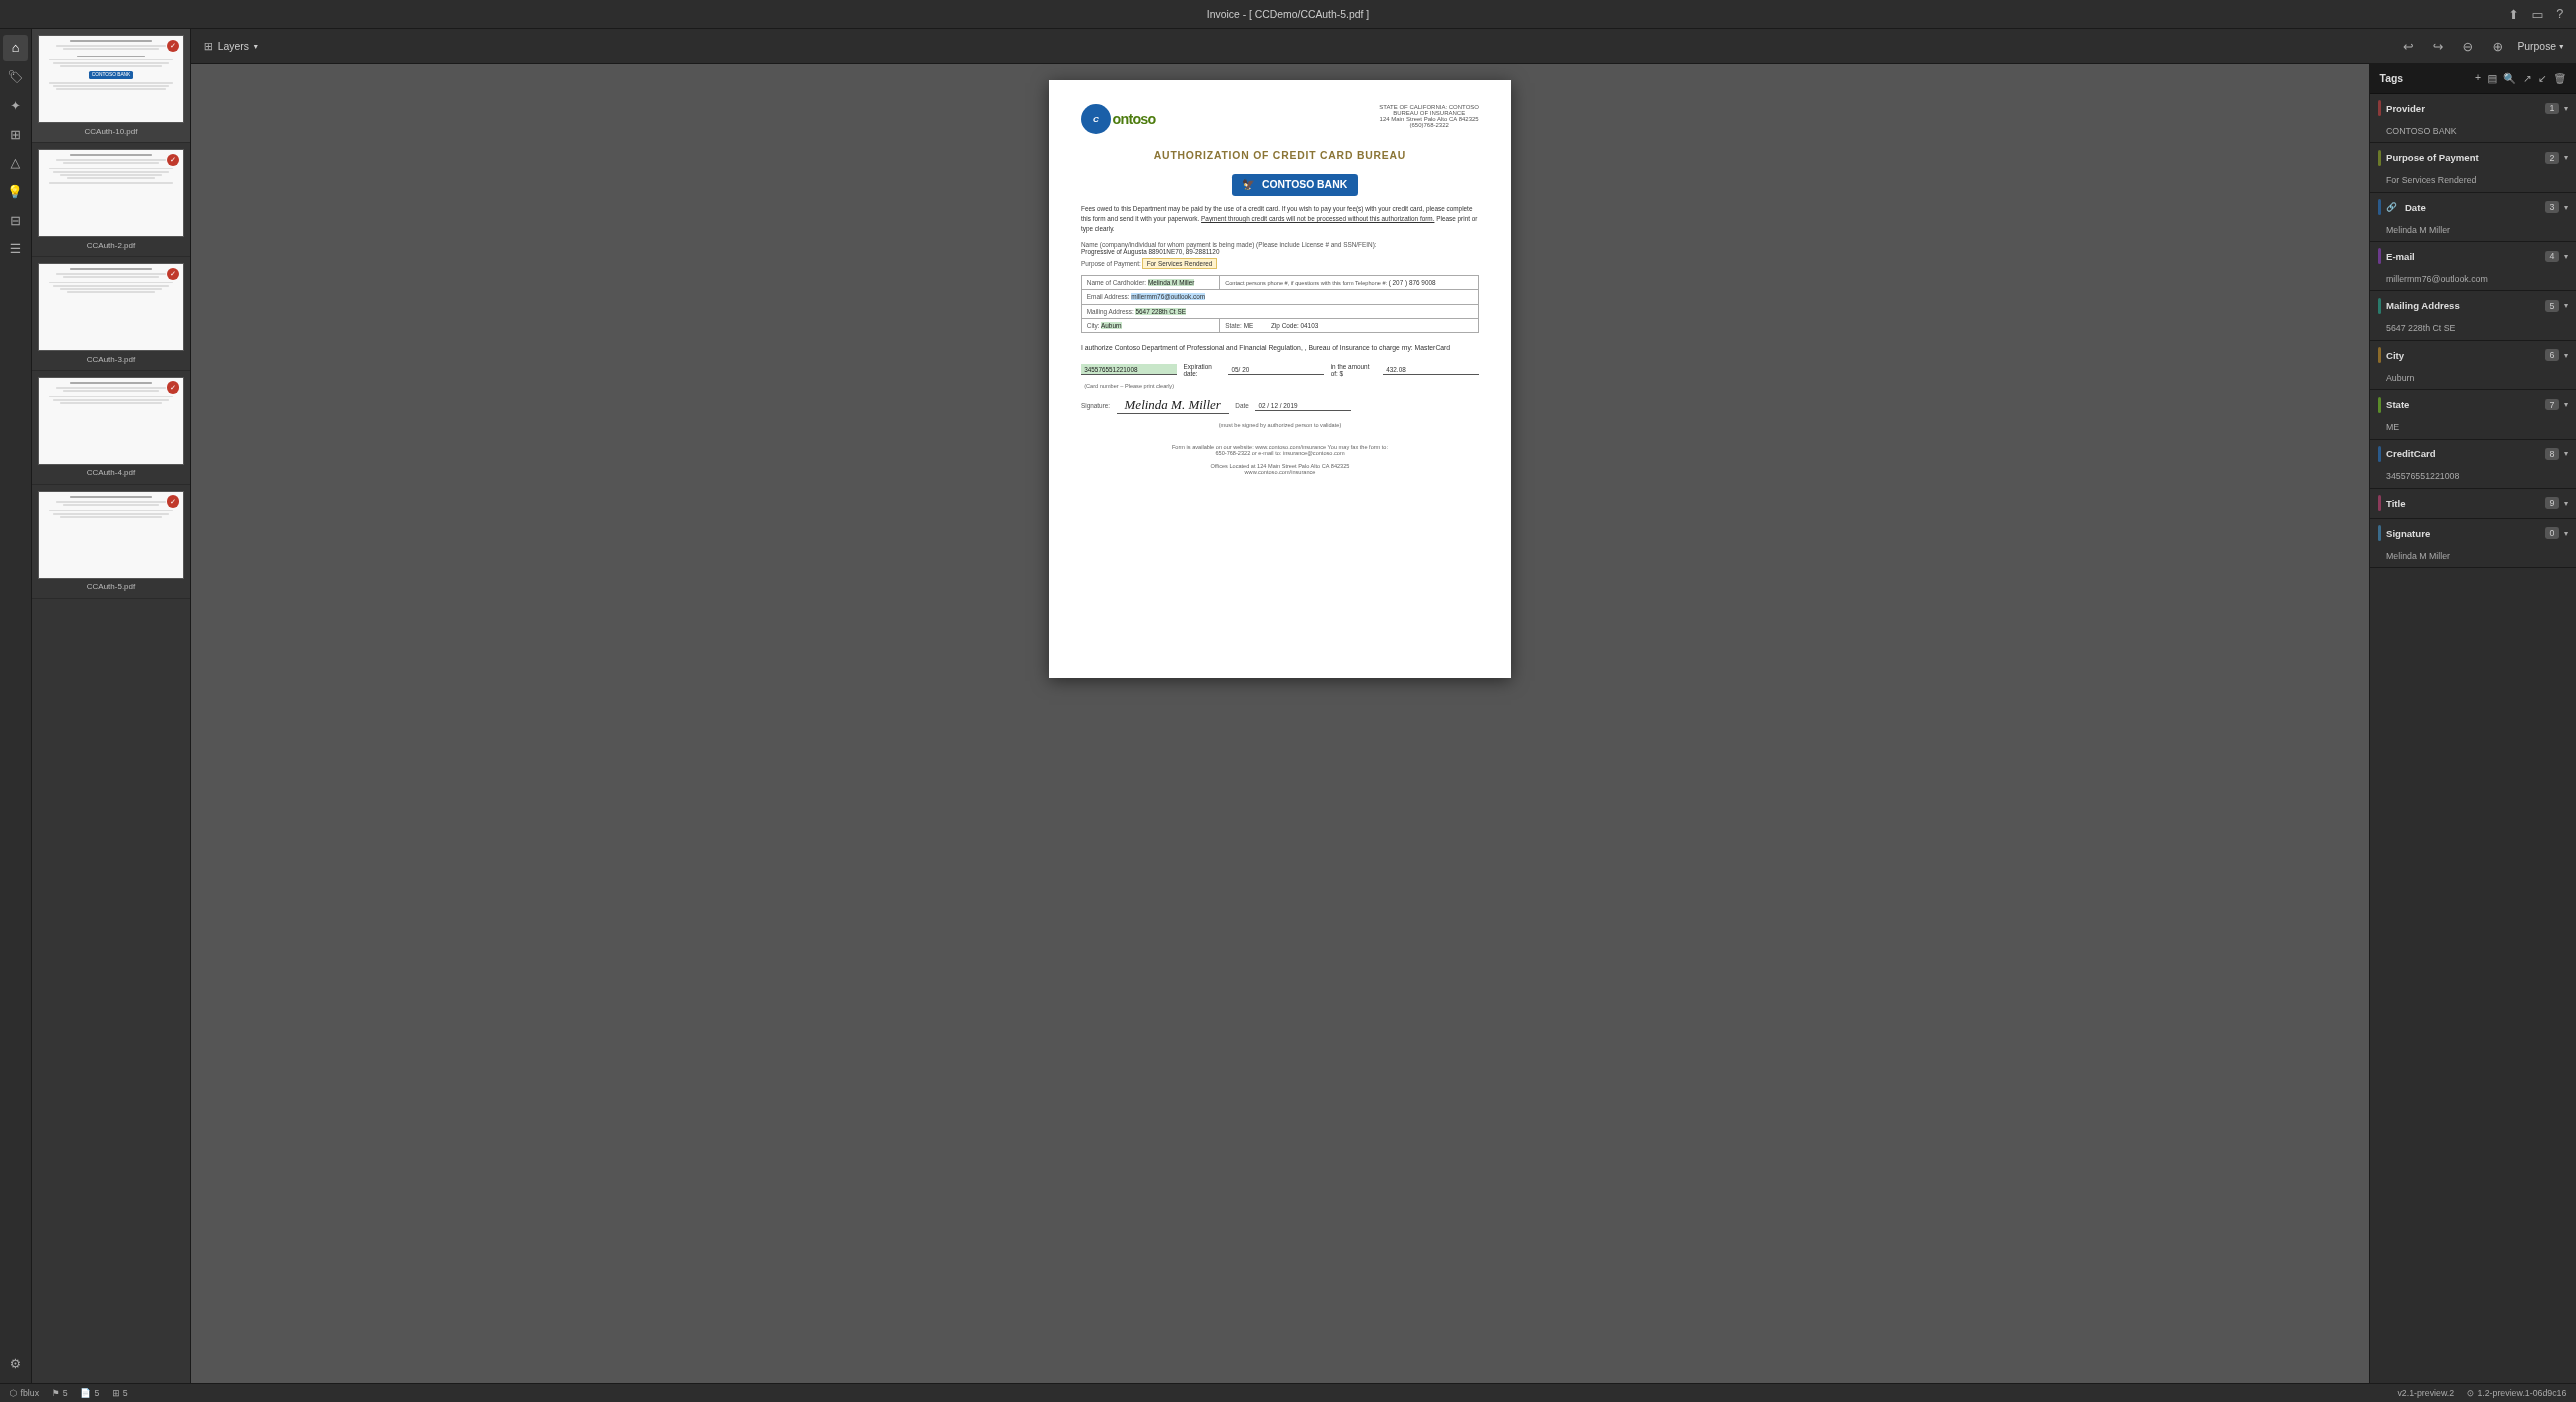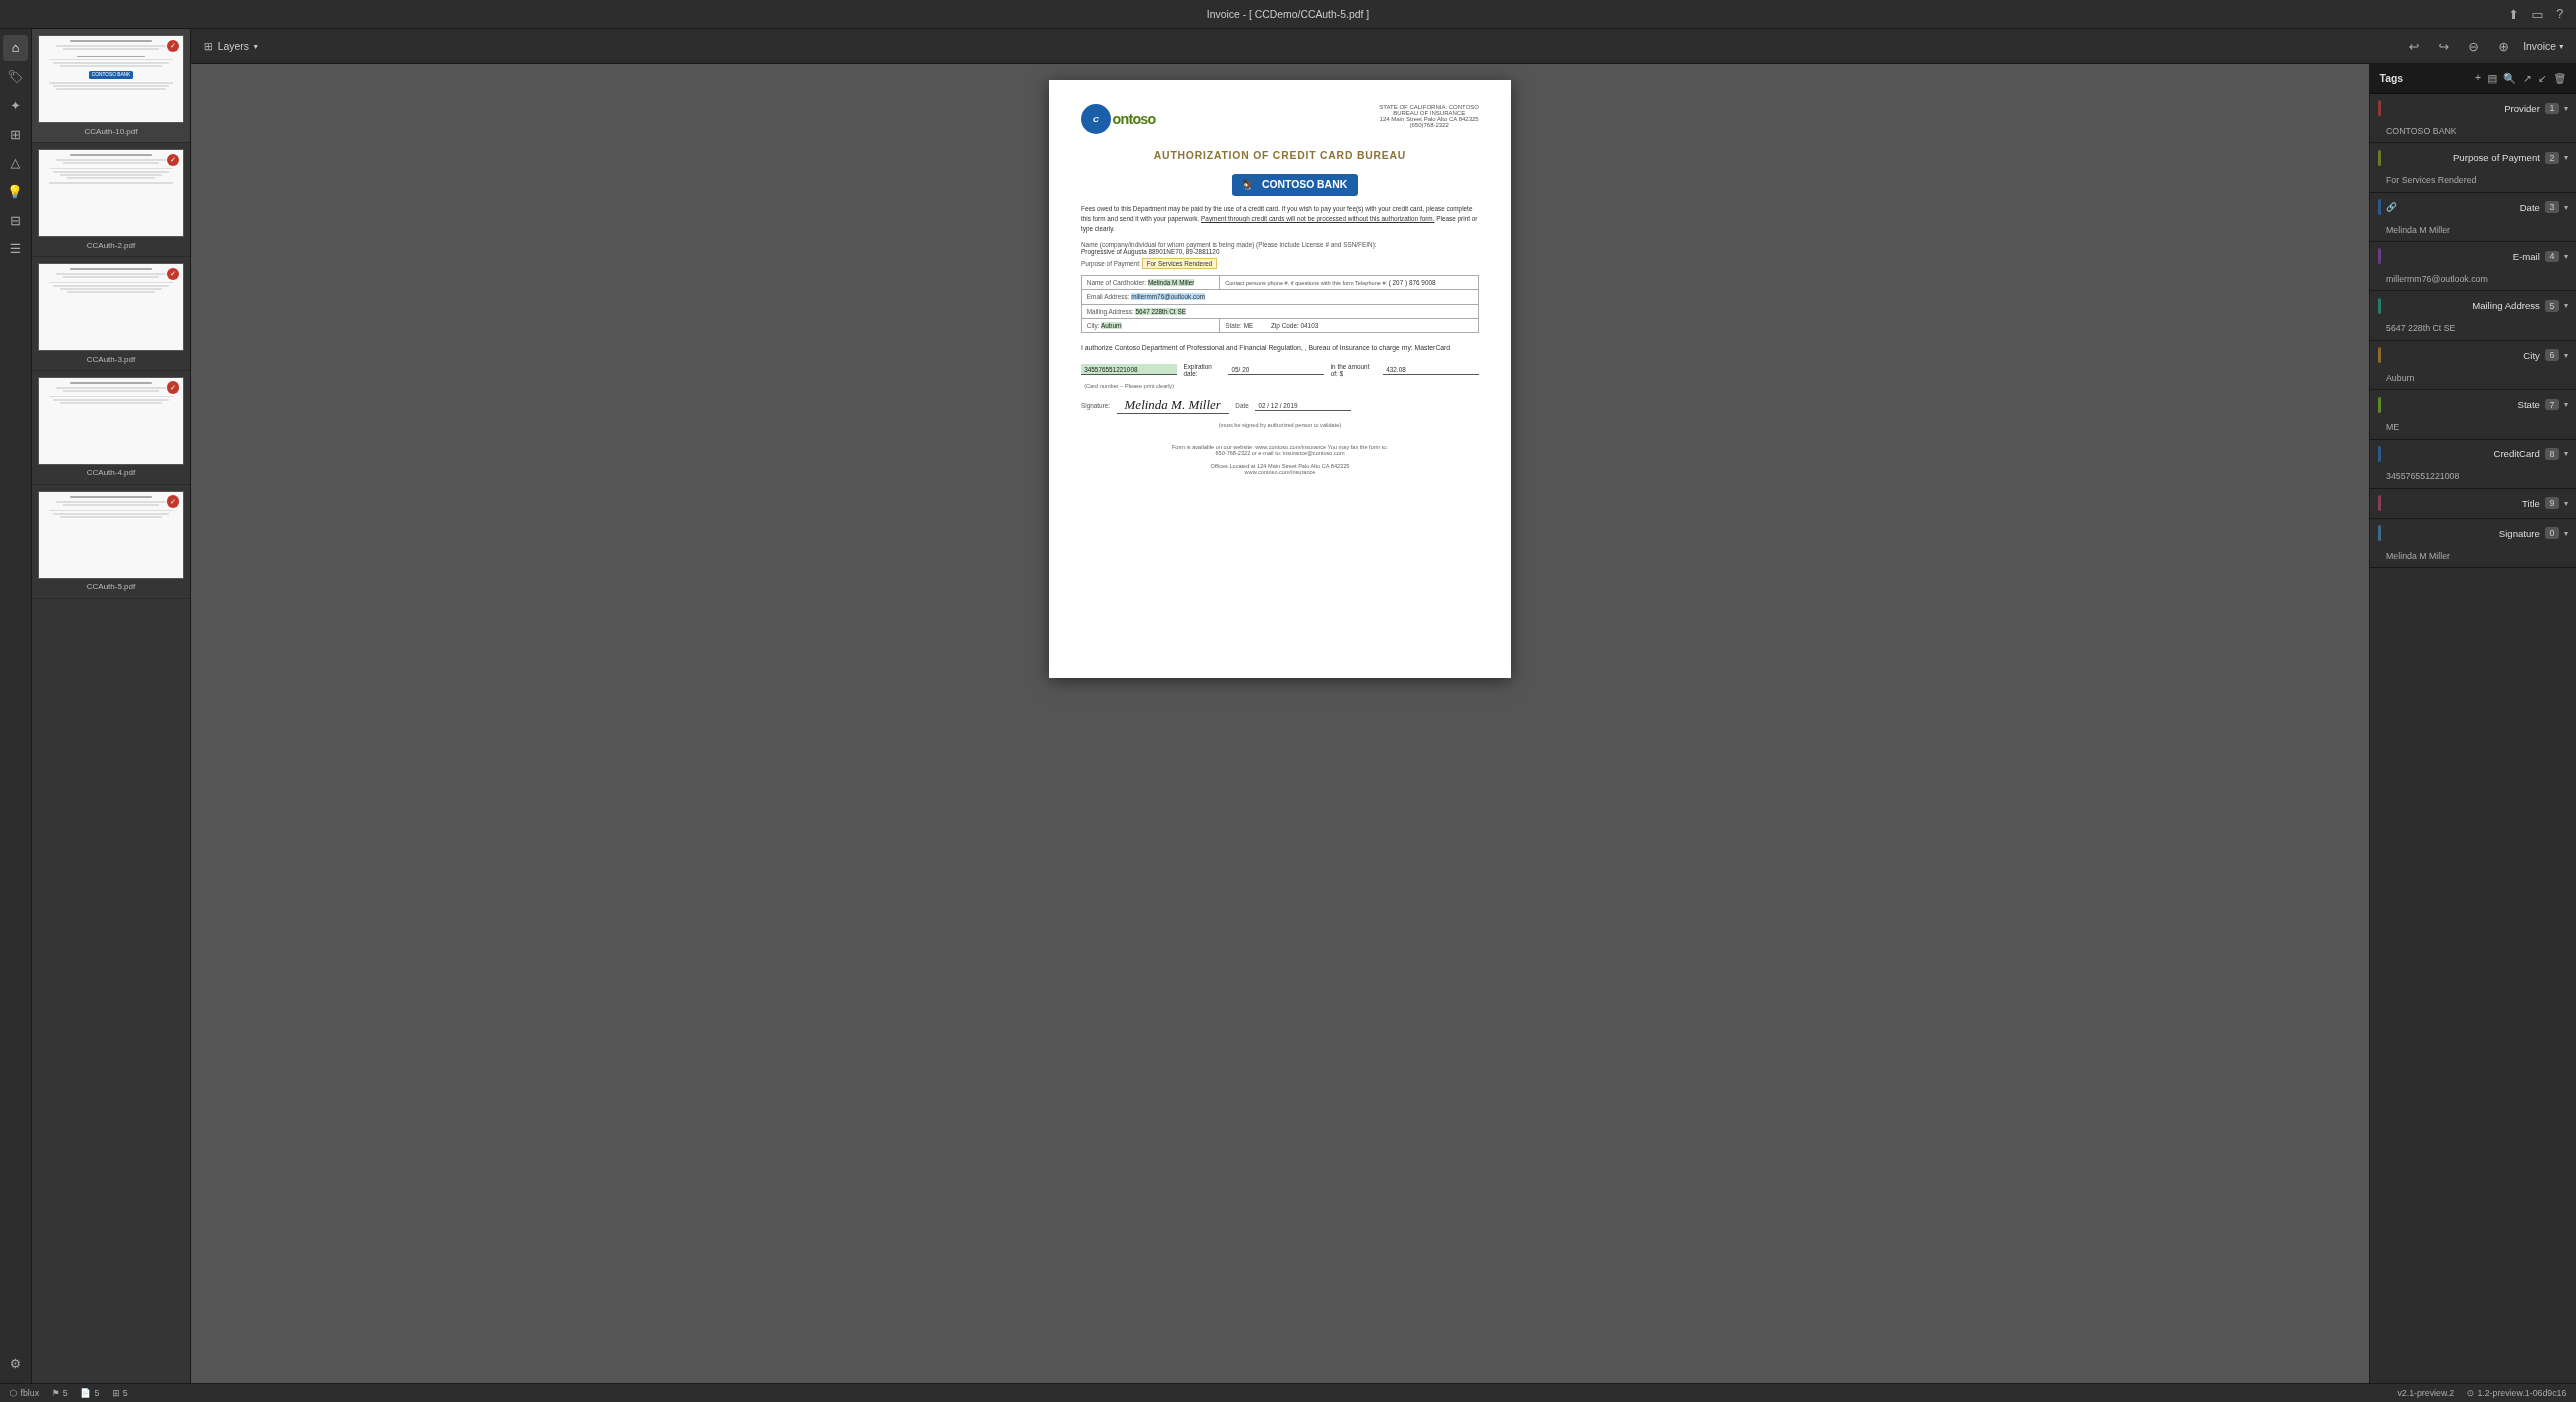--- a/index.html
+++ b/index.html
@@ -71,21 +71,21 @@
     
     .right-panel { width: 207px; background: #2d2d2d; border-left: 0.8px solid #1a1a1a; overflow-y: auto; flex-shrink: 0; }
     .right-panel-header { background: #1a1a1a; padding: 8px 9.6px; display: flex; align-items: center; justify-content: space-between; border-bottom: 0.8px solid #111; }
     .right-panel-title { color: #ddd; font-weight: bold; font-size: 10.4px; }
     .right-panel-icons { display: flex; gap: 6.4px; }
     .right-icon { color: #aaa; cursor: pointer; font-size: 10.4px; }
 
     .tag-section { border-bottom: 0.8px solid #1a1a1a; }
     .tag-header { display: flex; align-items: center; padding: 6.4px 8px; cursor: pointer; gap: 4.8px; }
     .tag-color-bar { width: 3.2px; height: 16px; border-radius: 1.6px; flex-shrink: 0; }
-    .tag-name { flex: 1; color: #ddd; font-size: 9.6px; font-weight: 400; text-align: right; }
+    .tag-name { flex: 1; color: #ddd; font-size: 9.6px; font-weight: 700; }
     .tag-count { background: #555; color: #ccc; border-radius: 2.4px; padding: 0.8px 4.8px; font-size: 8.8px; }
     .tag-chevron { color: #aaa; font-size: 8px; }
     .tag-value { padding: 3.2px 8px 6.4px 16px; color: #aaa; font-size: 8.8px; }
 
     
     .status-bar { background: #2d2d2d; height: 19px; display: flex; align-items: center; padding: 0 9.6px; gap: 12.7px; border-top: 0.8px solid #1a1a1a; font-size: 8.8px; color: #aaa; flex-shrink: 0; }
     .status-item { display: flex; align-items: center; gap: 3.2px; }
     .status-spacer { flex: 1; }
 
     
@@ -209,21 +209,21 @@
         <span class="toolbar-layers-icon">⊞</span>
         <span>Layers</span>
         <span style="font-size:8px;">▾</span>
       </div>
       <div class="toolbar-spacer"></div>
       <button class="toolbar-btn">↩</button>
       <button class="toolbar-btn">↪</button>
       <button class="toolbar-btn">⊖</button>
       <button class="toolbar-btn">⊕</button>
       <div class="toolbar-actions">
-        <span>Invoice</span>
+        <span>Purpose</span>
         <span style="font-size:8px;">▾</span>
       </div>
     </div>
 
     <div class="content-area">
 
       <div class="pdf-viewer">
         <div class="pdf-page">
 
           <div class="pdf-header">

